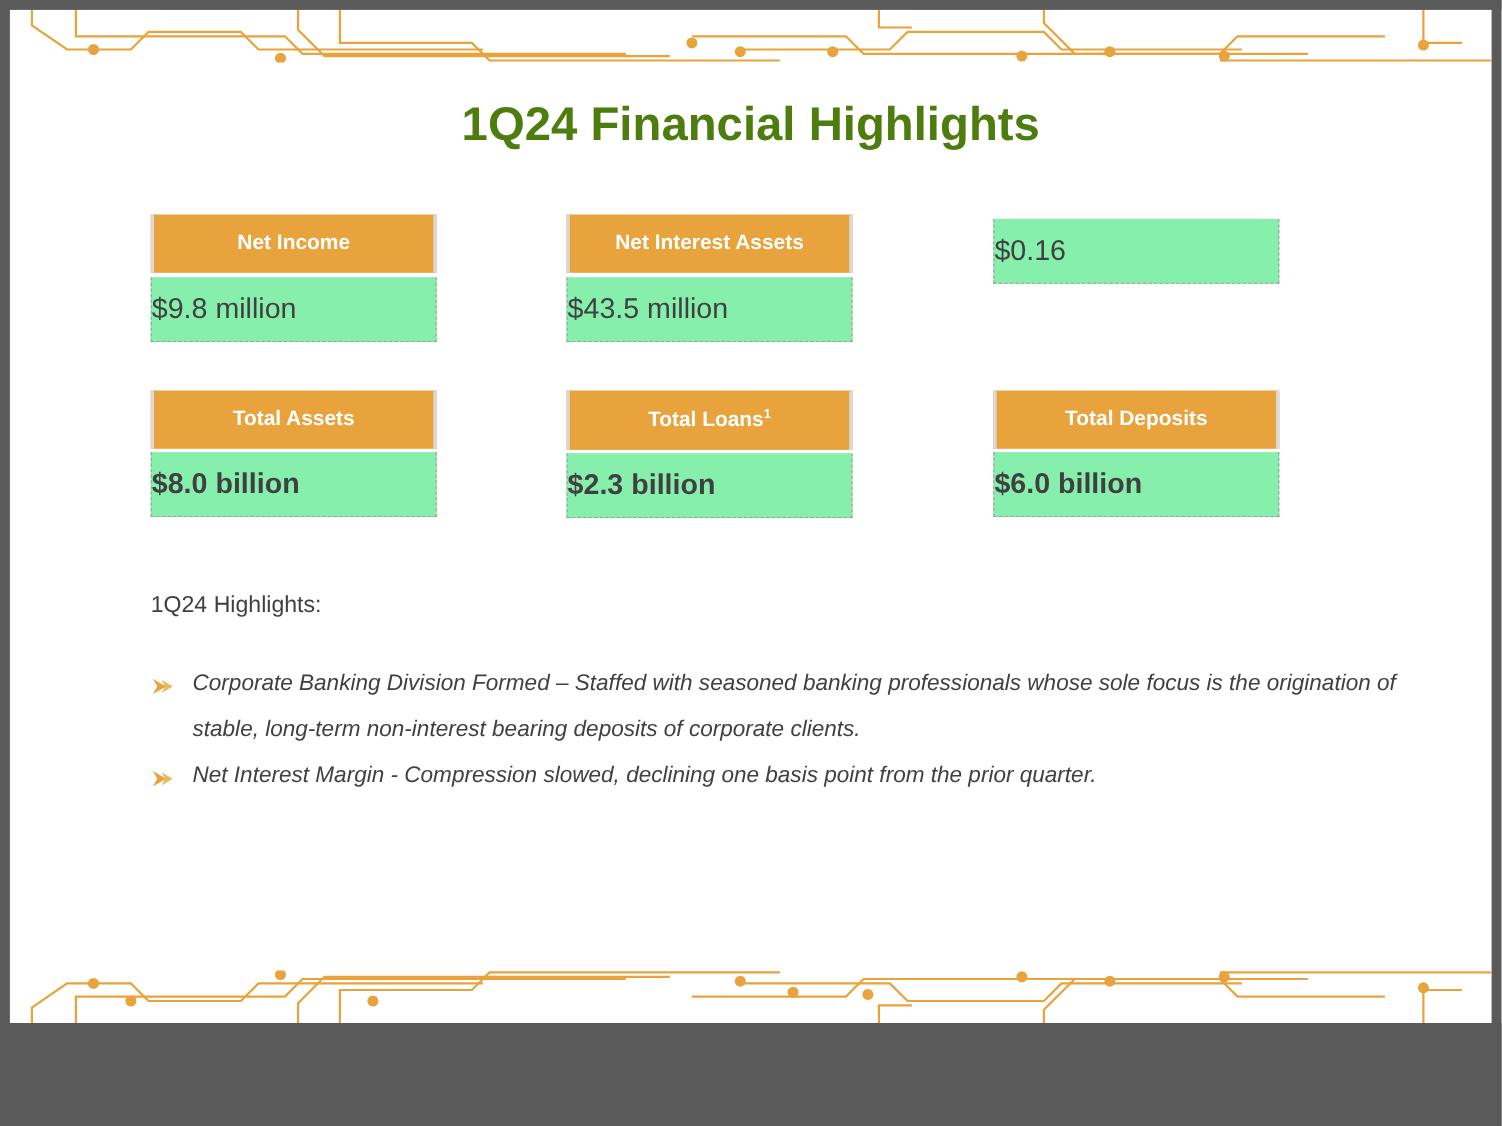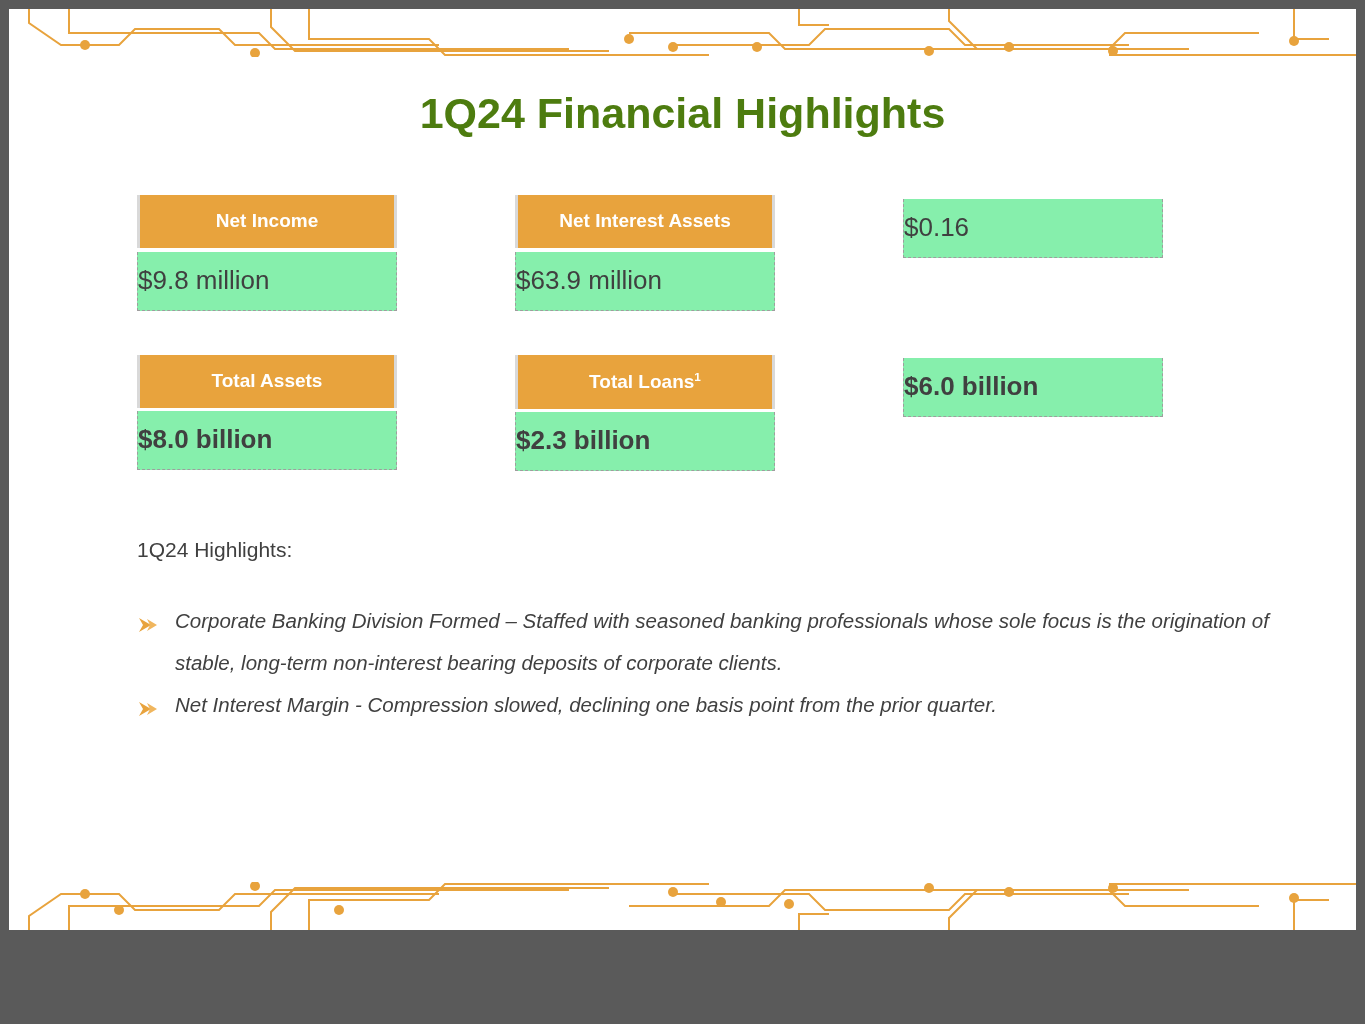--- a/index.html
+++ b/index.html
@@ -172,38 +172,39 @@
 
   <h1 class="title">1Q24 Financial Highlights</h1>
 
   <div class="metric" style="left:137px; top:195px;">
     <div class="head"><span>Net Income</span></div>
     <div class="val">$9.8 million</div>
   </div>
 
   <div class="metric" style="left:515px; top:195px;">
     <div class="head"><span>Net Interest Assets</span></div>
-    <div class="val">$63.9 million</div>
+    <div class="val">$43.5 million</div>
   </div>
 
   <div class="metric" style="left:903px; top:195px;">
     <div class="val">$0.16</div>
   </div>
 
   <div class="metric" style="left:137px; top:355px;">
     <div class="head"><span>Total Assets</span></div>
     <div class="val tight">$8.0 billion</div>
   </div>
 
   <div class="metric" style="left:515px; top:355px;">
     <div class="head"><span>Total Loans</span><sup>1</sup></div>
     <div class="val tight">$2.3 billion</div>
   </div>
 
   <div class="metric" style="left:903px; top:355px;">
+    <div class="head"><span>Total Deposits</span></div>
     <div class="val tight">$6.0 billion</div>
   </div>
 
   <div class="highlights-label">1Q24 Highlights:</div>
 
   <div class="bullets">
     <div class="bullet">
       <span class="arrow">
         <svg width="22" height="22" viewBox="0 0 22 22" xmlns="http://www.w3.org/2000/svg">
           <path d="M2 4 L14 11 L2 18 L6 11 Z" fill="#e8a33d"></path>

